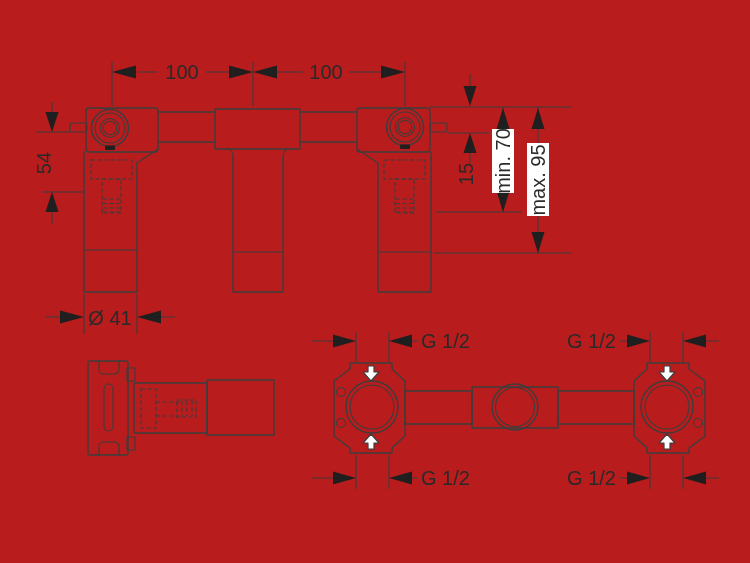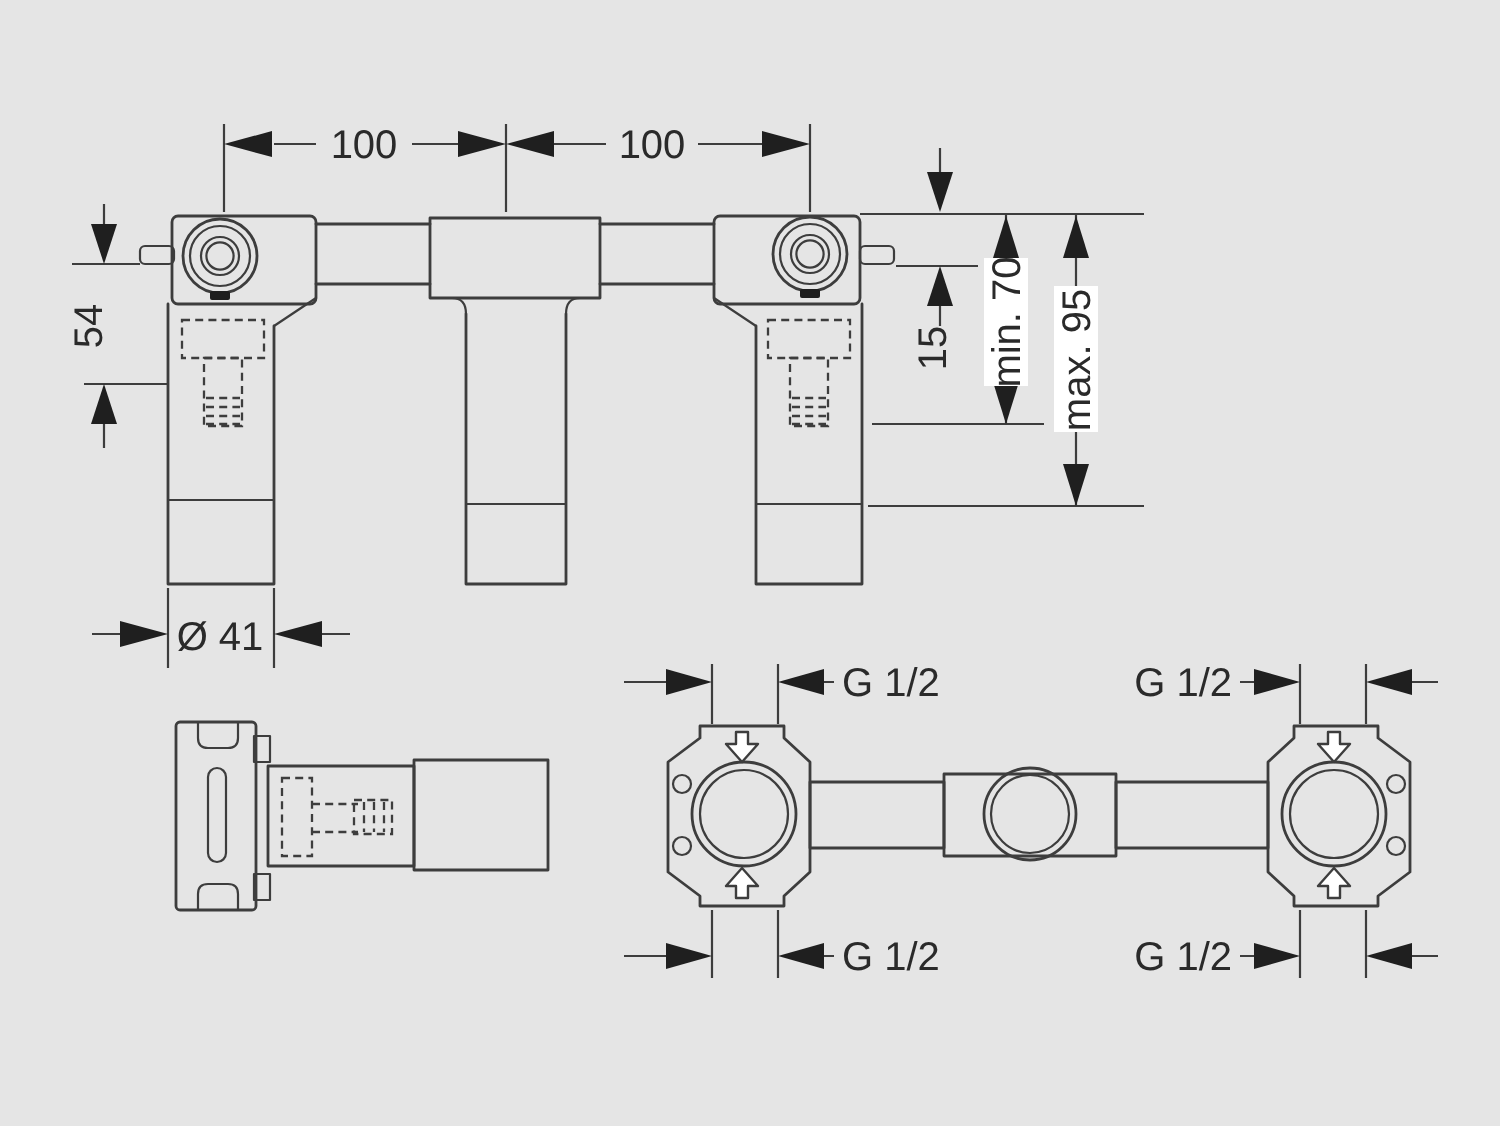--- a/index.html
+++ b/index.html
@@ -1,16 +1,16 @@
 <!DOCTYPE html>
 <html><head>
 <meta charset="utf-8">
 <style>
   html,body{margin:0;padding:0;background:#ffffff;}
-  .canvas{position:relative;width:750px;height:563px;background:#e5e5e5;overflow:hidden;}
+  .canvas{position:relative;width:750px;height:563px;background:#b91c1c;overflow:hidden;}
   svg{display:block;}
   .ln{stroke:#3d3d3d;stroke-width:1.4;fill:none;stroke-linejoin:round;stroke-linecap:round;}
   .thin{stroke-width:1.1;}
   .dash{stroke:#3d3d3d;stroke-width:1.15;fill:none;stroke-dasharray:4 2.6;stroke-linecap:butt;}
   .dim{stroke:#3d3d3d;stroke-width:1.1;fill:none;stroke-linecap:butt;}
   .head{fill:#1f1f1f;stroke:none;}
   .hollow{fill:#ffffff;stroke:#3d3d3d;stroke-width:1.2;stroke-linejoin:round;}
   .bg{fill:#ffffff;stroke:none;}
   text{font-family:"Liberation Sans",sans-serif;font-size:20px;fill:#2a2a2a;}
   .tmid{text-anchor:middle;}

